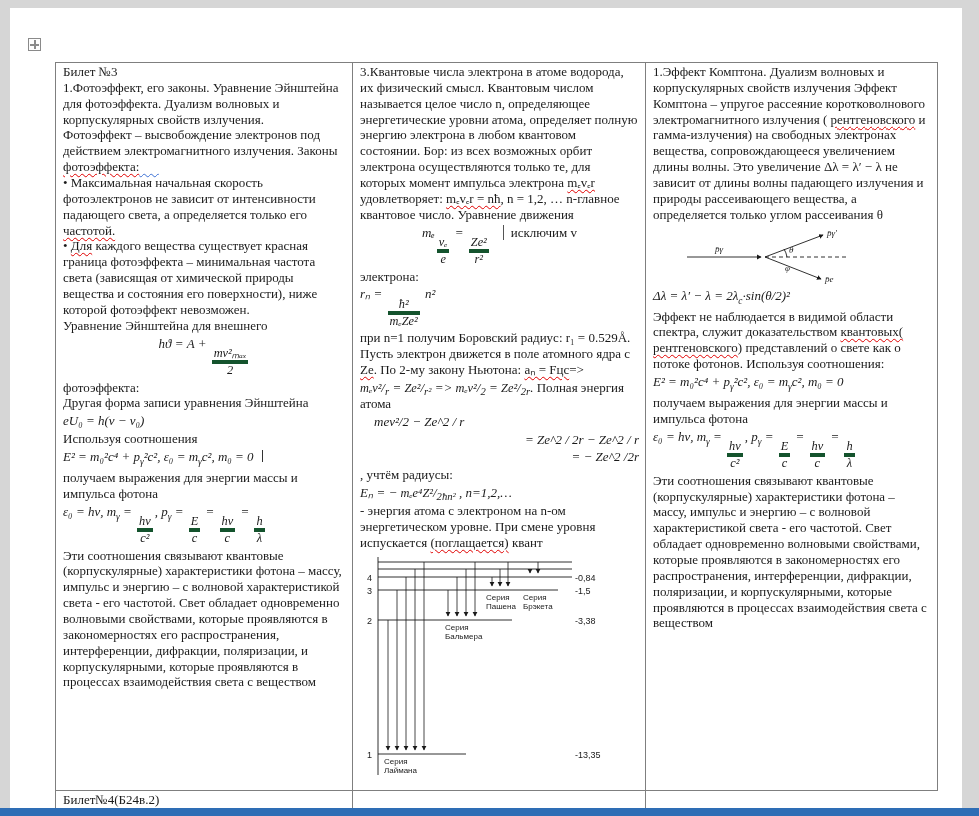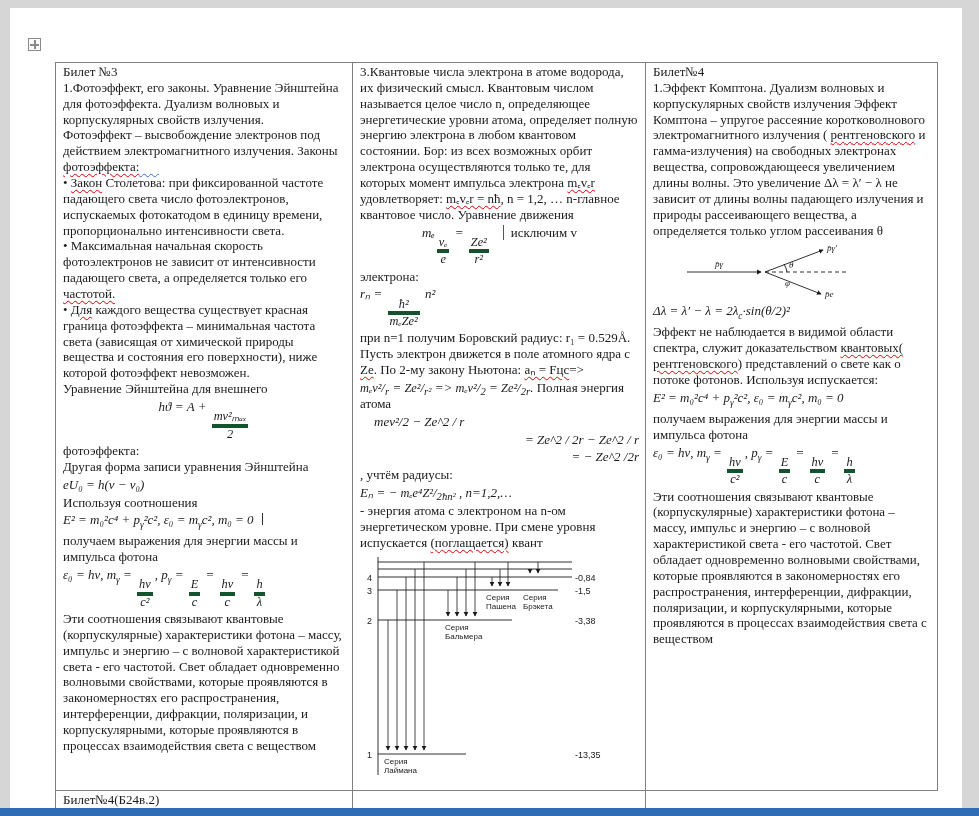--- a/index.html
+++ b/index.html
@@ -46,21 +46,20 @@
 
 <div class="page">
   <div class="move-handle"></div>
 
   <div class="doc-table">
 
     <div class="cell">
       <p class="p">Билет №3</p>
       <p class="p">1.Фотоэффект, его законы. Уравнение Эйнштейна для фотоэффекта. Дуализм волновых и корпускулярных свойств излучения.</p>
       <p class="p"><span>Фотоэффект – высвобождение электронов под действием электромагнитного излучения. Законы </span><span class="wavy-red">фотоэффекта:</span><span class="wavy-blue">&nbsp;&nbsp;&nbsp;&nbsp;&nbsp;&nbsp;</span></p>
-      <p class="p"><span>• </span><span class="wavy-red">Закон</span><span> Столетова: при фиксированной частоте падающего света число фотоэлектронов, испускаемых фотокатодом в единицу времени, пропорционально интенсивности света.</span></p>
       <p class="p"><span>• Максимальная начальная скорость фотоэлектронов не зависит от интенсивности падающего света, а определяется только его </span><span class="wavy-red">частотой.</span></p>
       <p class="p"><span>• </span><span class="wavy-red">Для</span><span> каждого вещества существует красная граница фотоэффекта – минимальная частота света (зависящая от химической природы вещества и состояния его поверхности), ниже которой фотоэффект невозможен.</span></p>
       <p class="p">Уравнение Эйнштейна для внешнего</p>
       <p class="p formula center">hϑ = A + <span class="frac">
             <span class="fnum">mv²ₘₐₓ</span>
             <span class="fden">2</span>
           </span></p>
       <p class="p">фотоэффекта:</p>
       <p class="p">Другая форма записи уравнения Эйнштейна</p>
       <p class="p formula">eU₀ = h(ν − ν₀)</p>
@@ -156,21 +155,20 @@
         <text class="ds" x="83" y="76">Серия</text>
         <text class="ds" x="83" y="85">Бальмера</text>
         <text class="ds" x="124" y="46">Серия</text>
         <text class="ds" x="124" y="55">Пашена</text>
         <text class="ds" x="161" y="46">Серия</text>
         <text class="ds" x="161" y="55">Брэкета</text>
       </svg>
     </div>
 
     <div class="cell">
-      <p class="p">Билет№4</p>
       <p class="p"><span>1.Эффект Комптона. Дуализм волновых и корпускулярных свойств излучения Эффект Комптона – упругое рассеяние коротковолнового электромагнитного излучения ( </span><span class="wavy-red">рентгеновского</span><span> и гамма-излучения) на свободных электронах вещества, сопровождающееся увеличением длины волны. Это увеличение Δλ = λ′ − λ не зависит от длины волны падающего излучения и природы рассеивающего вещества, а определяется только углом рассеивания θ</span></p>
 
       <svg class="cdiag" width="180" height="62" viewBox="0 0 180 62">
         <defs>
           <marker id="mc" markerWidth="6" markerHeight="6" refX="4" refY="3" orient="auto" markerUnits="userSpaceOnUse">
             <path d="M0,0.6 L4.6,3 L0,5.4 Z" fill="#1a1a1a"></path>
           </marker>
         </defs>
         <g stroke="#1a1a1a" stroke-width="0.9">
           <line x1="6" y1="33" x2="80" y2="33" marker-end="url(#mc)"></line>
@@ -180,21 +178,21 @@
           <path d="M106,33 A22,22 0 0 0 103,25" fill="none"></path>
         </g>
         <text x="34" y="28">p̄γ</text>
         <text x="146" y="12">p̄γ′</text>
         <text x="144" y="58">p̄e</text>
         <text x="108" y="29">θ</text>
         <text x="104" y="47">φ</text>
       </svg>
 
       <p class="p formula">Δλ = λ′ − λ = 2λ<sub>c</sub>·sin(θ/2)²</p>
-      <p class="p"><span>Эффект не наблюдается в видимой области спектра, служит доказательством </span><span class="wavy-red">квантовых(</span><span> </span><span class="wavy-red">рентгеновского</span><span>) представлений о свете как о потоке фотонов. Используя испускается:</span></p>
+      <p class="p"><span>Эффект не наблюдается в видимой области спектра, служит доказательством </span><span class="wavy-red">квантовых(</span><span> </span><span class="wavy-red">рентгеновского</span><span>) представлений о свете как о потоке фотонов. Используя соотношения:</span></p>
       <p class="p formula">E² = m₀²c⁴ + p<sub>γ</sub>²c², ε₀ = m<sub>γ</sub>c², m₀ = 0</p>
       <p class="p">получаем выражения для энергии массы и импульса фотона</p>
       <p class="p formula">ε₀ = hν, m<sub>γ</sub> = <span class="frac">
             <span class="fnum">hν</span>
             <span class="fden">c²</span>
           </span>, p<sub>γ</sub> = <span class="frac">
             <span class="fnum">E</span>
             <span class="fden">c</span>
           </span> = <span class="frac">
             <span class="fnum">hν</span>

